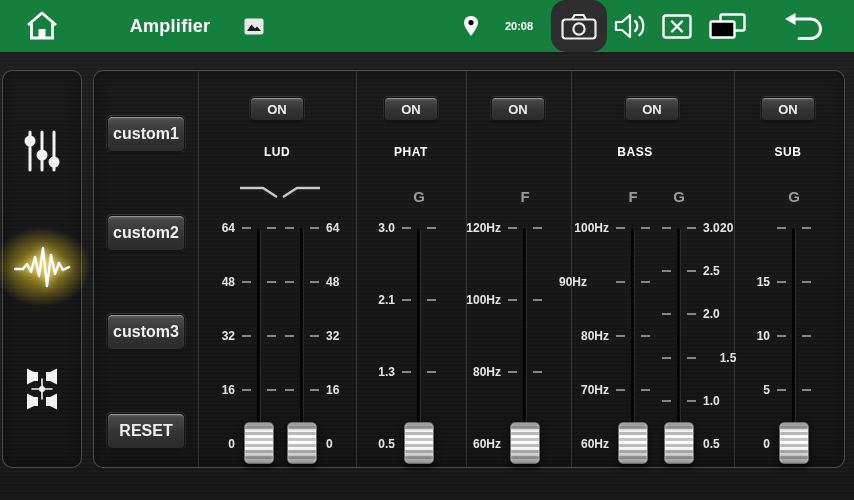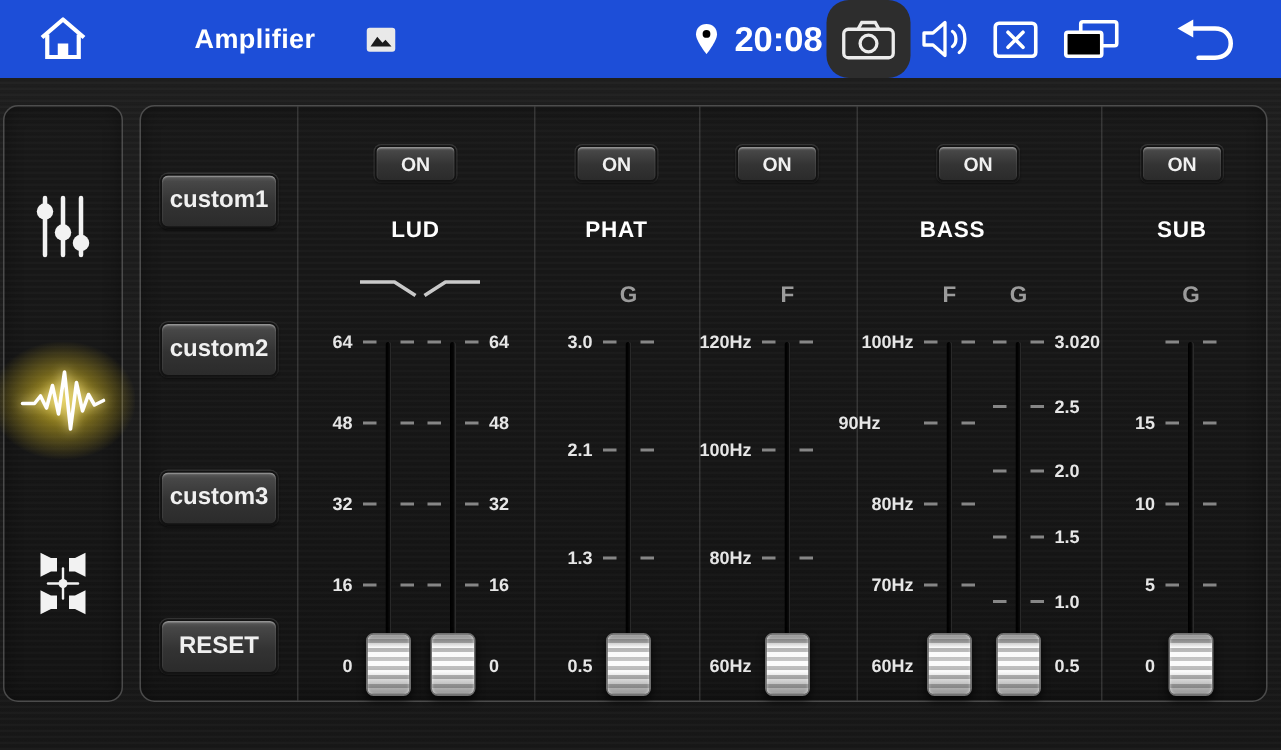--- a/index.html
+++ b/index.html
@@ -1,23 +1,23 @@
 <!DOCTYPE html>
 <html style="--glow-strong: #e3c422d9; --glow-soft: #e3c42255;"><head>
 <meta charset="utf-8">
 <style>
   * { margin:0; padding:0; box-sizing:border-box; }
   html,body { width:854px; height:500px; overflow:hidden; background:#000; }
   body { font-family:"Liberation Sans", sans-serif; position:relative; }
 
   
-  .topbar { position:absolute; left:0; top:0; width:854px; height:52px; background:#1d4ed8; z-index:5; }
+  .topbar { position:absolute; left:0; top:0; width:854px; height:52px; background:#15803d; z-index:5; }
   .tb-item { position:absolute; top:0; height:52px; display:flex; align-items:center; justify-content:center; }
   .tb-title { color:#fff; font-size:18px; font-weight:bold; letter-spacing:.3px; }
-  .tb-time  { color:#fff; font-size:23px; font-weight:bold; }
+  .tb-time  { color:#fff; font-size:11px; font-weight:bold; }
   .tb-pill  { background:#2d2d2d; border-radius:15px; }
   svg { display:block; }
 
   
   .content { position:absolute; left:0; top:52px; width:854px; height:448px;
     background-color:#1b1b1b;
     background-image:
       repeating-linear-gradient(0deg, rgba(255,255,255,.022) 0 1px, rgba(0,0,0,.05) 2px, rgba(255,255,255,0) 3px 4px),
       linear-gradient(180deg,#1e1e1e,#171717);
   }
@@ -36,21 +36,21 @@
 
   .btn { position:absolute; display:flex; align-items:center; justify-content:center;
          color:#f0f0f0; font-weight:bold; cursor:pointer;
          background:linear-gradient(180deg,#5e5e5e 0%,#474747 12%,#333 55%,#2b2b2b 100%);
          border:1px solid #121212; border-radius:5px;
          box-shadow:inset 0 1px 1px rgba(255,255,255,.38), 0 1px 2px rgba(0,0,0,.85), 0 0 0 1px rgba(135,135,135,.28); }
   .preset { left:13px; width:78px; height:36px; font-size:16px; }
   .on-btn { width:54px; height:24px; font-size:13px; border-radius:4px; }
 
   .ch-name { position:absolute; width:150px; text-align:center; color:#fff;
-             font-size:15px; font-weight:bold; letter-spacing:.5px; }
+             font-size:12px; font-weight:bold; letter-spacing:.5px; }
   .hdr { position:absolute; width:50px; text-align:center; color:#9b9b9b; font-size:15px; font-weight:bold; }
 
   .track { position:absolute; width:4px; background:linear-gradient(90deg,#000,#0c0c0c);
            border-right:1px solid rgba(255,255,255,.16); border-left:1px solid rgba(0,0,0,.9);
            border-radius:2px; cursor:pointer; }
   .dash { position:absolute; width:9px; height:2px; background:#9a9a9a; opacity:.85; }
   .tick-label { position:absolute; width:50px; color:#e6e6e6; font-size:12px; font-weight:bold;
                 height:16px; line-height:16px; }
   .knob { position:absolute; width:30px; height:42px; border-radius:5px; cursor:grab;
           background:
@@ -287,21 +287,21 @@
       <div class="dash" style="left: 593px; top: 156px;"></div>
       <div class="tick-label" style="top: 149px; left: 609px; text-align: left;">3.0</div>
       <div class="dash" style="left: 568px; top: 199px;"></div>
       <div class="dash" style="left: 593px; top: 199px;"></div>
       <div class="tick-label" style="top: 192px; left: 609px; text-align: left;">2.5</div>
       <div class="dash" style="left: 568px; top: 242px;"></div>
       <div class="dash" style="left: 593px; top: 242px;"></div>
       <div class="tick-label" style="top: 235px; left: 609px; text-align: left;">2.0</div>
       <div class="dash" style="left: 568px; top: 286px;"></div>
       <div class="dash" style="left: 593px; top: 286px;"></div>
-      <div class="tick-label" style="top: 279px; left: 609px; text-align: left;">1.5</div>
+      <div class="tick-label" style="top: 279px; left: 609px; text-align: center;">1.5</div>
       <div class="dash" style="left: 568px; top: 329px;"></div>
       <div class="dash" style="left: 593px; top: 329px;"></div>
       <div class="tick-label" style="top: 322px; left: 609px; text-align: left;">1.0</div>
       <div class="tick-label" style="top: 365px; left: 609px; text-align: left;">0.5</div>
       <div class="knob" style="left: 570px; top: 351px;"></div>
       <div class="btn on-btn" style="left: 667px; top: 26px;">ON</div>
       <div class="ch-name" style="left: 619px; top: 74px;">SUB</div>
       <div class="hdr" style="left: 675px; top: 117px;">G</div>
       <div class="track" style="left: 698px; top: 157px; height: 212px;"></div>
       <div class="dash" style="left: 683px; top: 156px;"></div>

